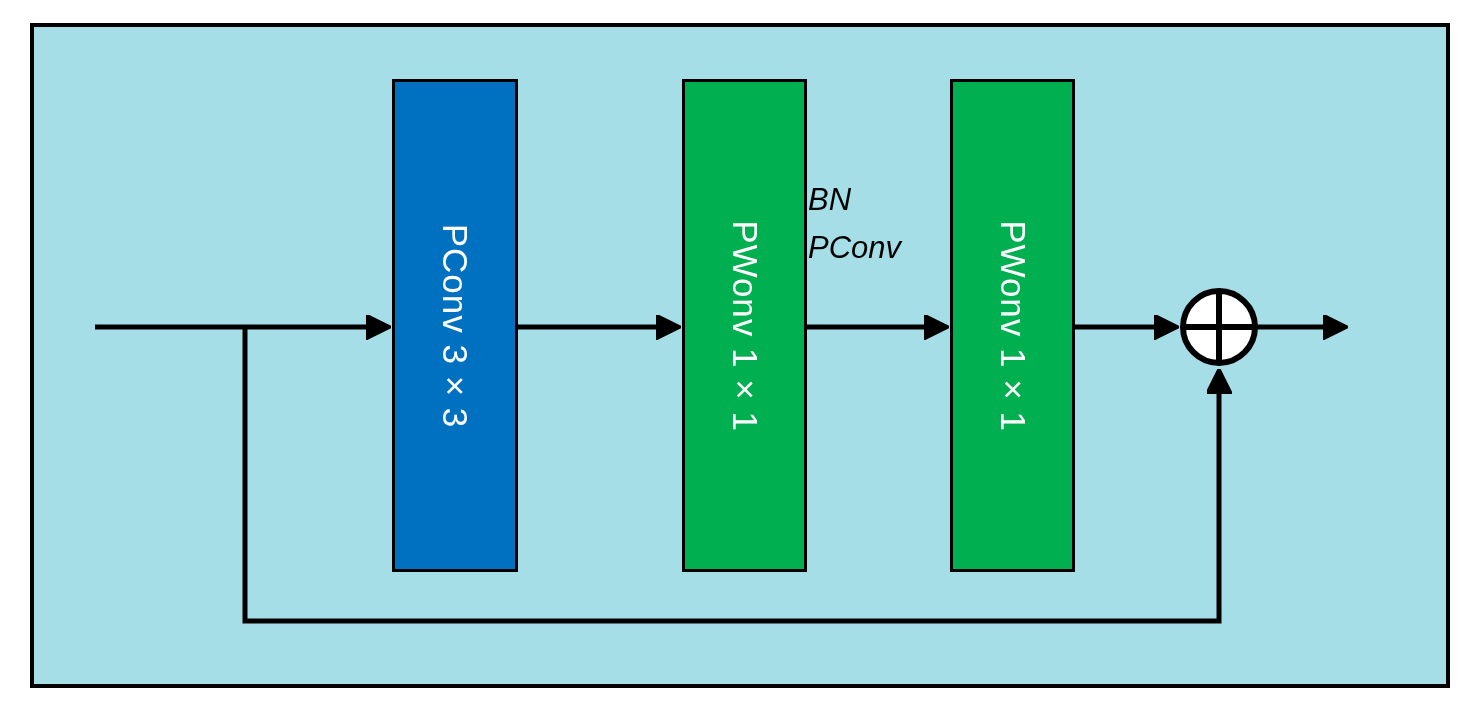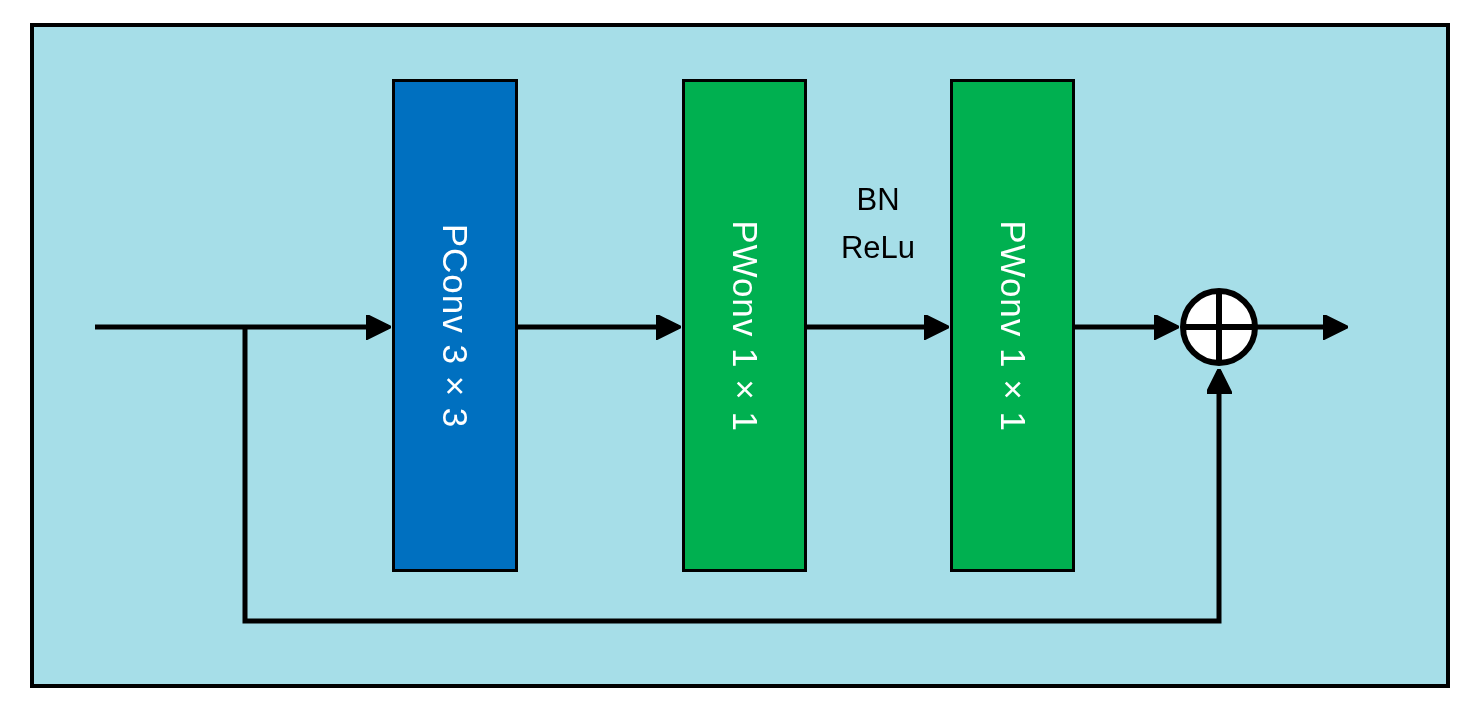--- a/index.html
+++ b/index.html
@@ -41,24 +41,24 @@
     letter-spacing: 1px;
   }
   .block--pconv   { left: 392px; top: 79px; width: 126px; height: 493px; background: var(--block-blue, #0070C0); }
   .block--pwconv1 { left: 682px; top: 79px; width: 125px; height: 493px; background: var(--block-green, #00B050); }
   .block--pwconv2 { left: 950px; top: 79px; width: 125px; height: 493px; background: var(--block-green, #00B050); }
   .bn-relu {
     position: absolute;
     left: 808px;
     top: 176px;
     width: 140px;
-    text-align: center;
     color: var(--annotation-text, #000000);
     font-size: 31px;
     line-height: 48px;
+    font-style: italic;
   }
   .wires {
     position: absolute;
     left: 0;
     top: 0;
     pointer-events: none;
   }
   .wires path, .wires line, .wires circle {
     stroke: var(--line, #000000);
   }
@@ -75,21 +75,21 @@
   </div>
   <div class="block block--pwconv1">
     <span class="label">PWonv 1 × 1</span>
   </div>
   <div class="block block--pwconv2">
     <span class="label">PWonv 1 × 1</span>
   </div>
 
   <div class="bn-relu">
     <div>BN</div>
-    <div>ReLu</div>
+    <div>PConv</div>
   </div>
 
   <svg class="wires" width="1475" height="717" viewBox="0 0 1475 717">
     <defs>
       <marker id="arrow" viewBox="0 0 10 10" refX="9" refY="5" markerWidth="5" markerHeight="5" orient="auto-start-reverse" markerUnits="strokeWidth">
         <path d="M0,0 L10,5 L0,10 z" fill="var(--line, #000000)" stroke="none"></path>
       </marker>
     </defs>
 
     <path d="M95,327 H388" fill="none" stroke-width="5" marker-end="url(#arrow)"></path>

